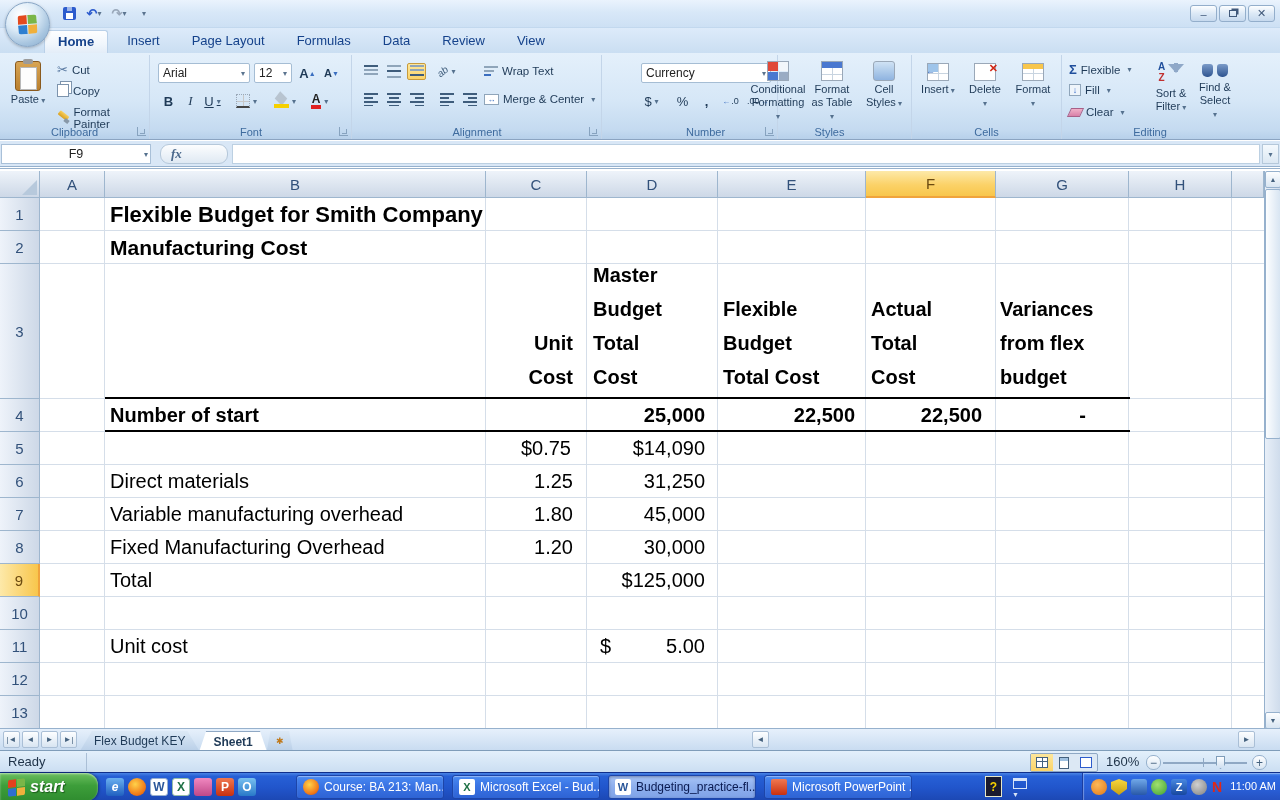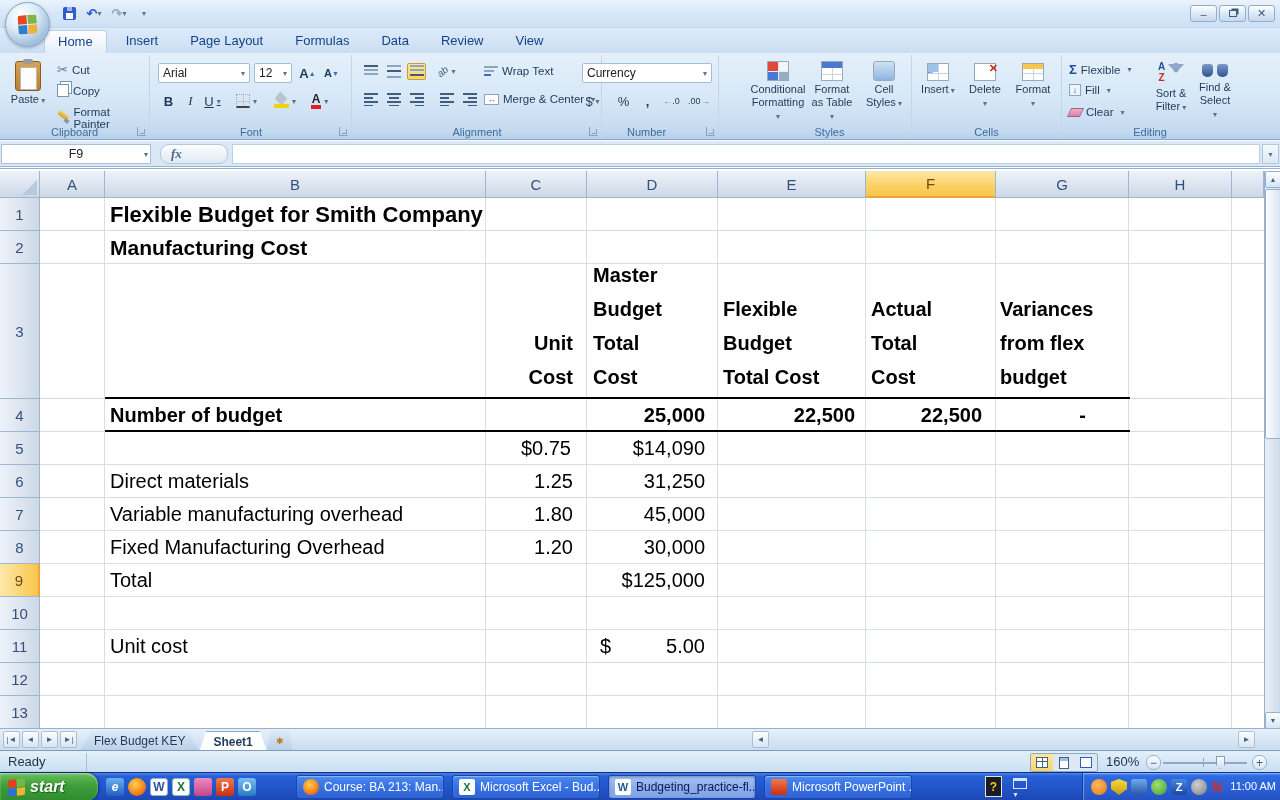--- a/index.html
+++ b/index.html
@@ -32,21 +32,21 @@
   .wbtn{width:27px;height:17px;border:1px solid #93aecb;border-radius:3px;font-size:11px;color:#41597a;
     background:linear-gradient(#fdfeff,#dce9f6 50%,#c6d9ee);display:flex;align-items:center;justify-content:center}
   .restore-g{width:8px;height:7px;border:1px solid #41597a;box-shadow:2px -2px 0 -0.5px #41597a}
 
   
   .tabrow{position:absolute;left:0;top:28px;width:1280px;height:25px;
     background:linear-gradient(#ddebfa,#cade F2);background:linear-gradient(#ddebfa,#cadef2)}
   .rtabs{position:absolute;left:44px;top:2px;display:flex;gap:6px;height:23px}
   .rtab{padding:3px 13px 0 13px;font-size:13px;color:#15428b;border-radius:3px 3px 0 0}
   .rtab.active{background:linear-gradient(#fdfeff,#f0f6fc 60%,#e3edf8);border:1px solid #b9d0e8;border-bottom:none;
-    color:#15428b;font-weight:normal}
+    color:#15428b;font-weight:bold}
   .help-circ{position:absolute;left:1194px;top:31px;width:16px;height:16px;border-radius:50%;
     background:radial-gradient(circle at 35% 30%,#7fc3f2,#2a7fd4);color:#fff;font-size:11px;font-weight:bold;
     display:flex;align-items:center;justify-content:center}
   .wbctl{position:absolute;right:6px;top:31px;display:flex;gap:2px}
   .wbbtn{width:24px;height:15px;border:1px solid #9fb6ce;border-radius:2px;font-size:10px;color:#55708c;
     background:linear-gradient(#f6fafd,#dde9f4);display:flex;align-items:center;justify-content:center}
   .restore-g2{width:7px;height:6px;border:1px solid #55708c;box-shadow:2px -2px 0 -0.5px #55708c}
 
   
   .ribbon{position:absolute;left:0;top:53px;width:1280px;height:87px;
@@ -382,21 +382,21 @@
         <span class="al-ic alh-rgt"></span>
       </div>
     <div class="smbtn dd" style="position:absolute;left:128px;top:37px">
         <span class="merge-ic">↔</span>
         <span>Merge &amp; Center</span>
       </div>
     <div class="grp-label">Alignment</div>
     <div class="launcher"></div>
   </div>
 
-  <div class="grp" style="left:575px;width:144px">
+  <div class="grp" style="left:634px;width:144px">
     <div class="combo" style="position:absolute;left:7px;top:8px;width:130px">
         <span>Currency</span>
         <span class="dda">▾</span>
       </div>
     <div class="fbtn dd" style="position:absolute;left:7px;top:36px">
         <span>$</span>
       </div>
     <div class="fbtn" style="position:absolute;left:38px;top:36px">
         <span>%</span>
       </div>
@@ -549,21 +549,21 @@
 Budget
 Total Cost</div>
   <div class="cell wrapcell" style="left:871px;top:95px;width:125px">Actual
 Total
 Cost</div>
   <div class="cell wrapcell" style="left:1000px;top:95px;width:129px">Variances
 from flex
 budget</div>
 
   <div class="blackline" style="top:228px"></div>
-  <div class="cell bold" style="left:110px;top:230px;width:370px">Number of budget</div>
+  <div class="cell bold" style="left:110px;top:230px;width:370px">Number of start</div>
   <div class="cell num bold" style="left:587px;top:230px;width:118px">25,000</div>
   <div class="cell num bold" style="left:718px;top:230px;width:137px">22,500</div>
   <div class="cell num bold" style="left:866px;top:230px;width:116px">22,500</div>
   <div class="cell num bold" style="left:996px;top:230px;width:90px">-</div>
   <div class="blackline" style="top:261px"></div>
 
   <div class="cell num" style="left:484px;top:263px;width:87px">$0.75</div>
   <div class="cell num" style="left:587px;top:263px;width:118px">$14,090</div>
 
   <div class="cell" style="left:110px;top:296px;width:370px">Direct materials</div>

